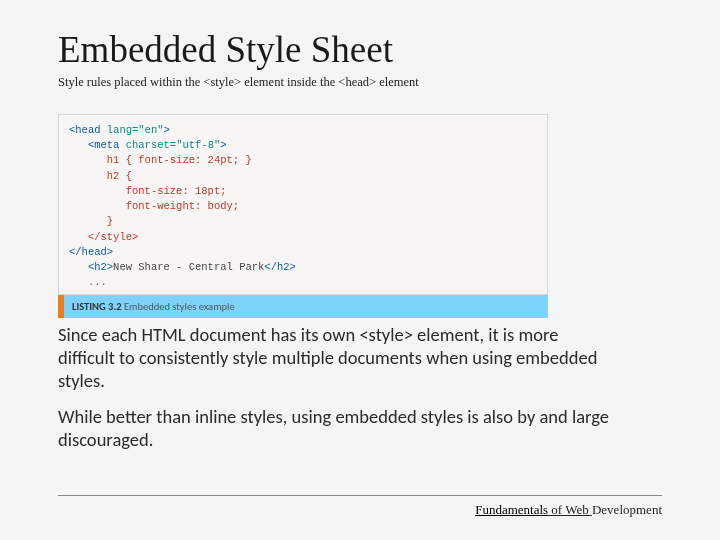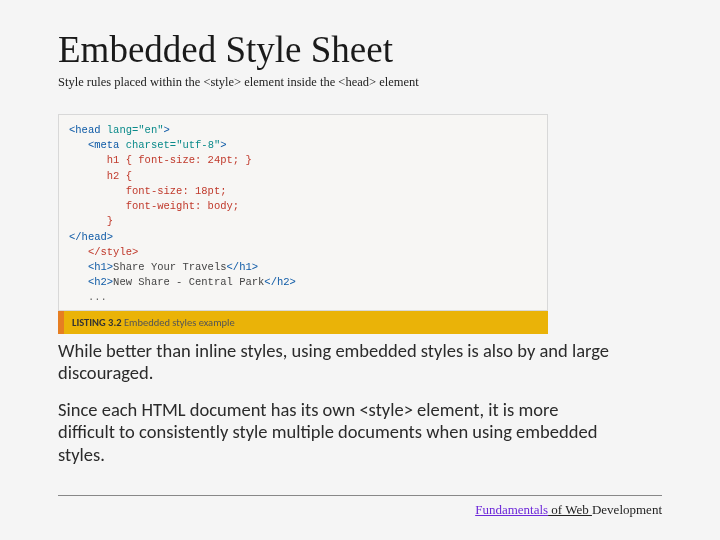--- a/index.html
+++ b/index.html
@@ -37,21 +37,21 @@
     color: #444;
     margin-bottom: 0;
     width: 490px;
   }
   .code-line { white-space: pre; }
   .t-blue { color: #0e5aa6; }
   .t-teal { color: #0a8a8a; }
   .t-red { color: #c0392b; }
   .t-gray { color: #666; }
   .listing-bar {
-    background: #eab308;
+    background: #7dd3fc;
     border-left: 6px solid #e67e22;
     padding: 5px 8px;
     font-size: 10.5px;
     color: #555;
     width: 490px;
     margin-bottom: 6px;
   }
   .listing-bar .lnum { font-weight: bold; color: #333; }
   .para {
     font-size: 18.5px;
@@ -68,48 +68,47 @@
     border-top: 1px solid #888;
   }
   .footer-text {
     position: absolute;
     right: 58px;
     bottom: 22px;
     font-family: 'Times New Roman', Georgia, serif;
     font-size: 13px;
     color: #222;
   }
-  .footer-text .accent { color: #6d28d9; }
+  .footer-text .accent { color: #000000; }
   .footer-text .under { text-decoration: underline; }
 </style>
 </head>
 <body>
 
 <div class="slide">
   <h1 class="title">Embedded Style Sheet</h1>
   <div class="subtitle">Style rules placed within the &lt;style&gt; element inside the &lt;head&gt; element</div>
 
   <div class="code-box">
     <div class="code-line"><span class="t-blue">&lt;head </span><span class="t-teal">lang="en"</span><span class="t-blue">&gt;</span></div>
     <div class="code-line"><span class="t-blue">   &lt;meta </span><span class="t-teal">charset="utf-8"</span><span class="t-blue">&gt;</span></div>
     <div class="code-line t-red">      h1 { font-size: 24pt; }</div>
     <div class="code-line t-red">      h2 {</div>
     <div class="code-line t-red">         font-size: 18pt;</div>
     <div class="code-line t-red">         font-weight: body;</div>
     <div class="code-line t-red">      }</div>
+    <div class="code-line t-red">   &lt;/style&gt;</div>
     <div class="code-line t-blue">&lt;/head&gt;</div>
-    <div class="code-line t-red">   &lt;/style&gt;</div>
-    <div class="code-line"><span class="t-blue">   &lt;h1&gt;</span><span>Share Your Travels</span><span class="t-blue">&lt;/h1&gt;</span></div>
     <div class="code-line"><span class="t-blue">   &lt;h2&gt;</span><span>New Share - Central Park</span><span class="t-blue">&lt;/h2&gt;</span></div>
     <div class="code-line t-gray">   ...</div>
   </div>
   <div class="listing-bar">
     <span class="lnum">LISTING 3.2</span><span> Embedded styles example</span>
   </div>
 
+  <p class="para">Since each HTML document has its own &lt;style&gt; element, it is more difficult to consistently style multiple documents when using embedded styles.</p>
   <p class="para">While better than inline styles, using embedded styles is also by and large discouraged.</p>
-  <p class="para">Since each HTML document has its own &lt;style&gt; element, it is more difficult to consistently style multiple documents when using embedded styles.</p>
 </div>
 
 <div class="footer-line"></div>
 <div class="footer-text">
   <span class="accent under">Fundamentals</span><span class="under"> of Web </span><span>Development</span>
 </div>
 
 </body></html>

